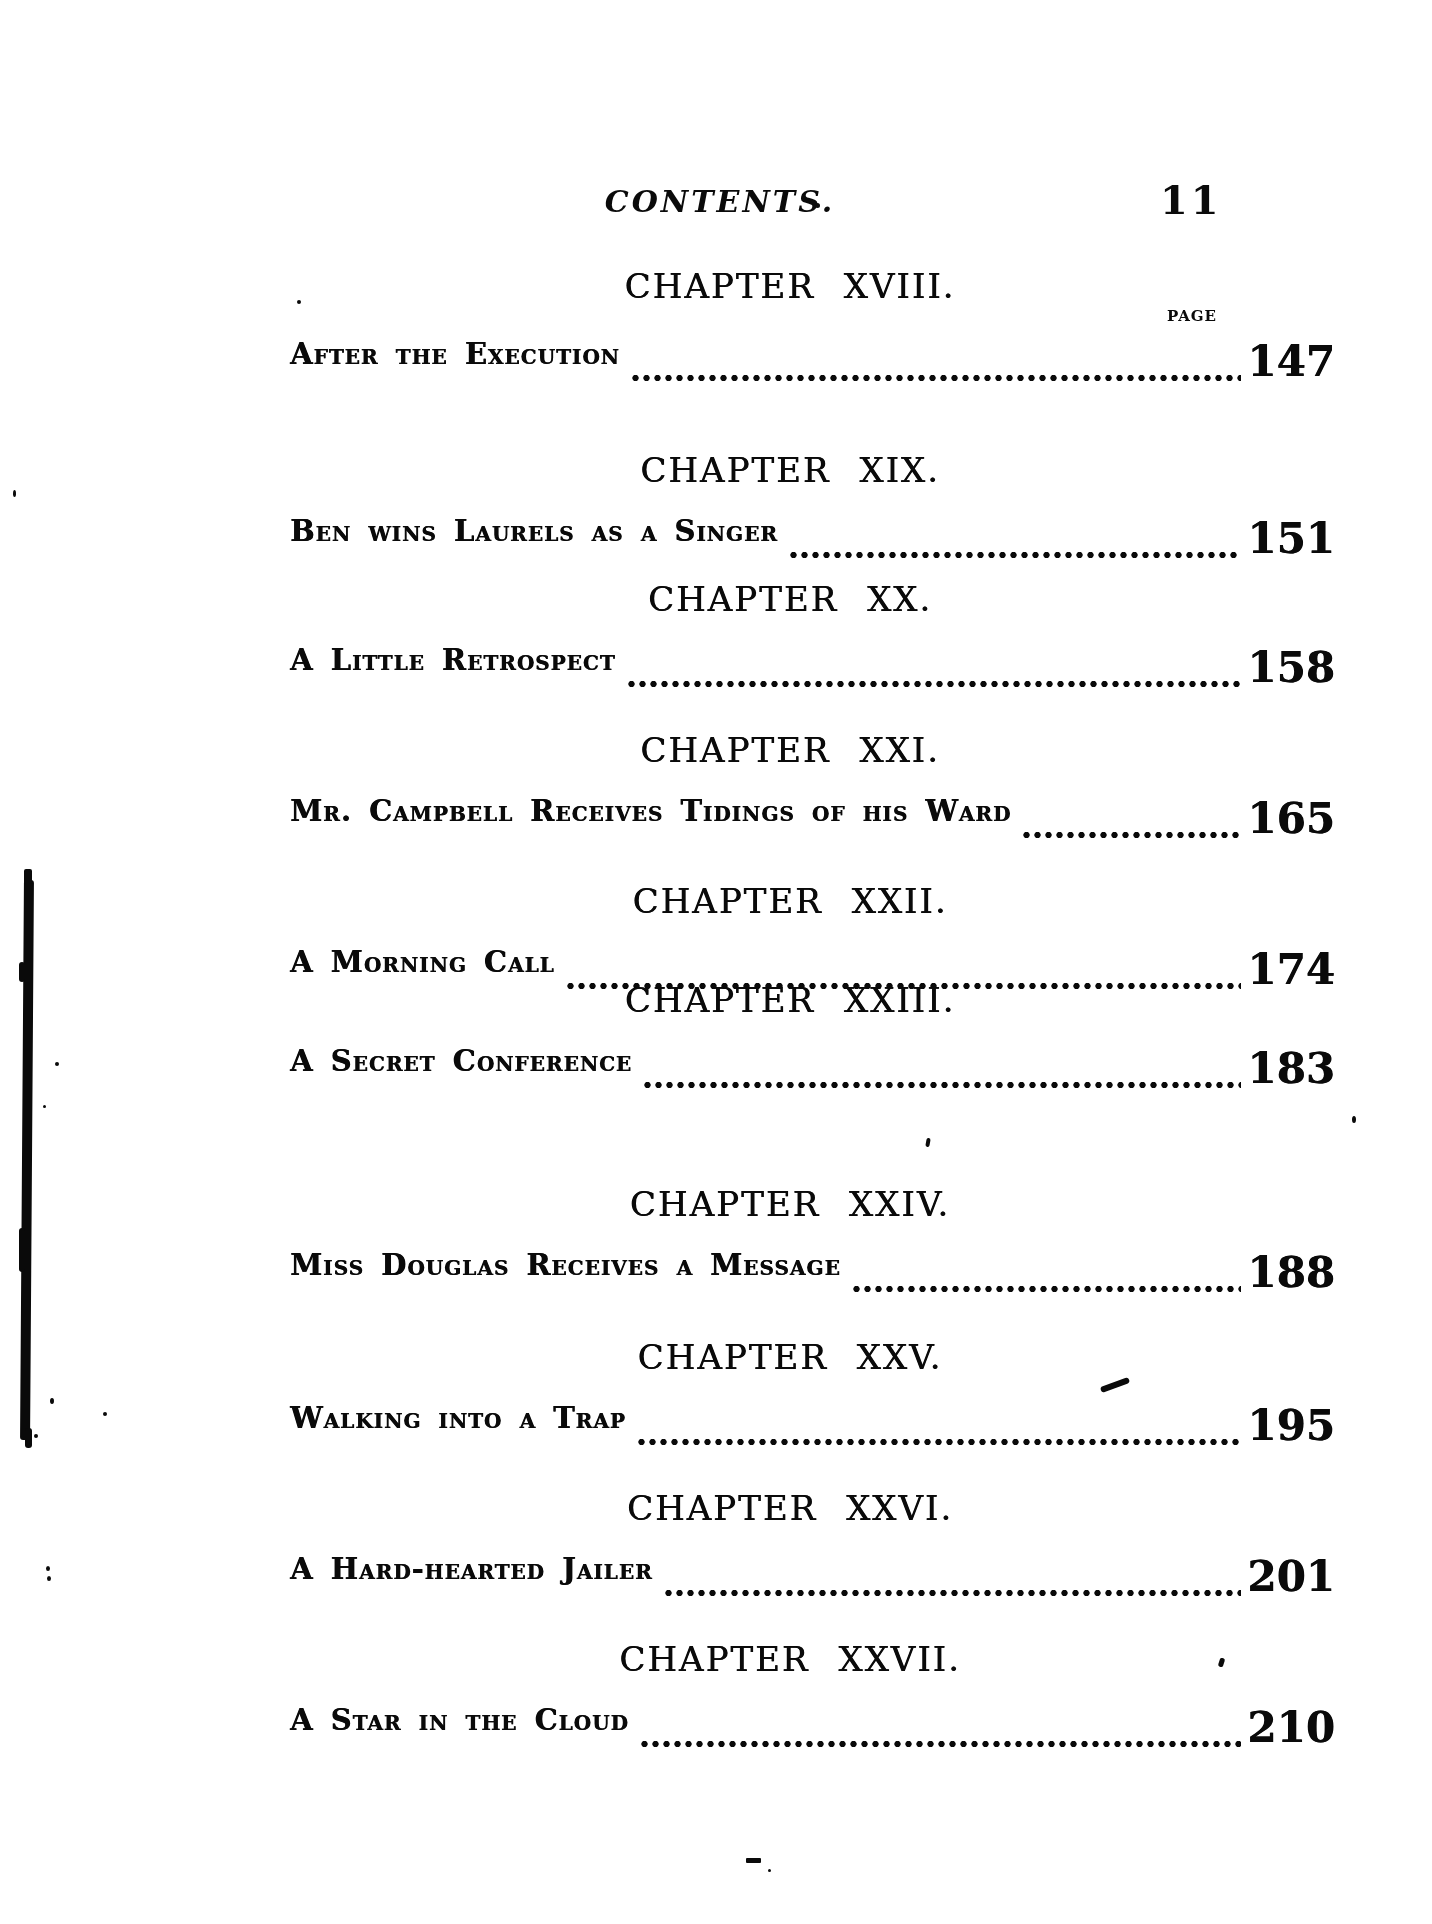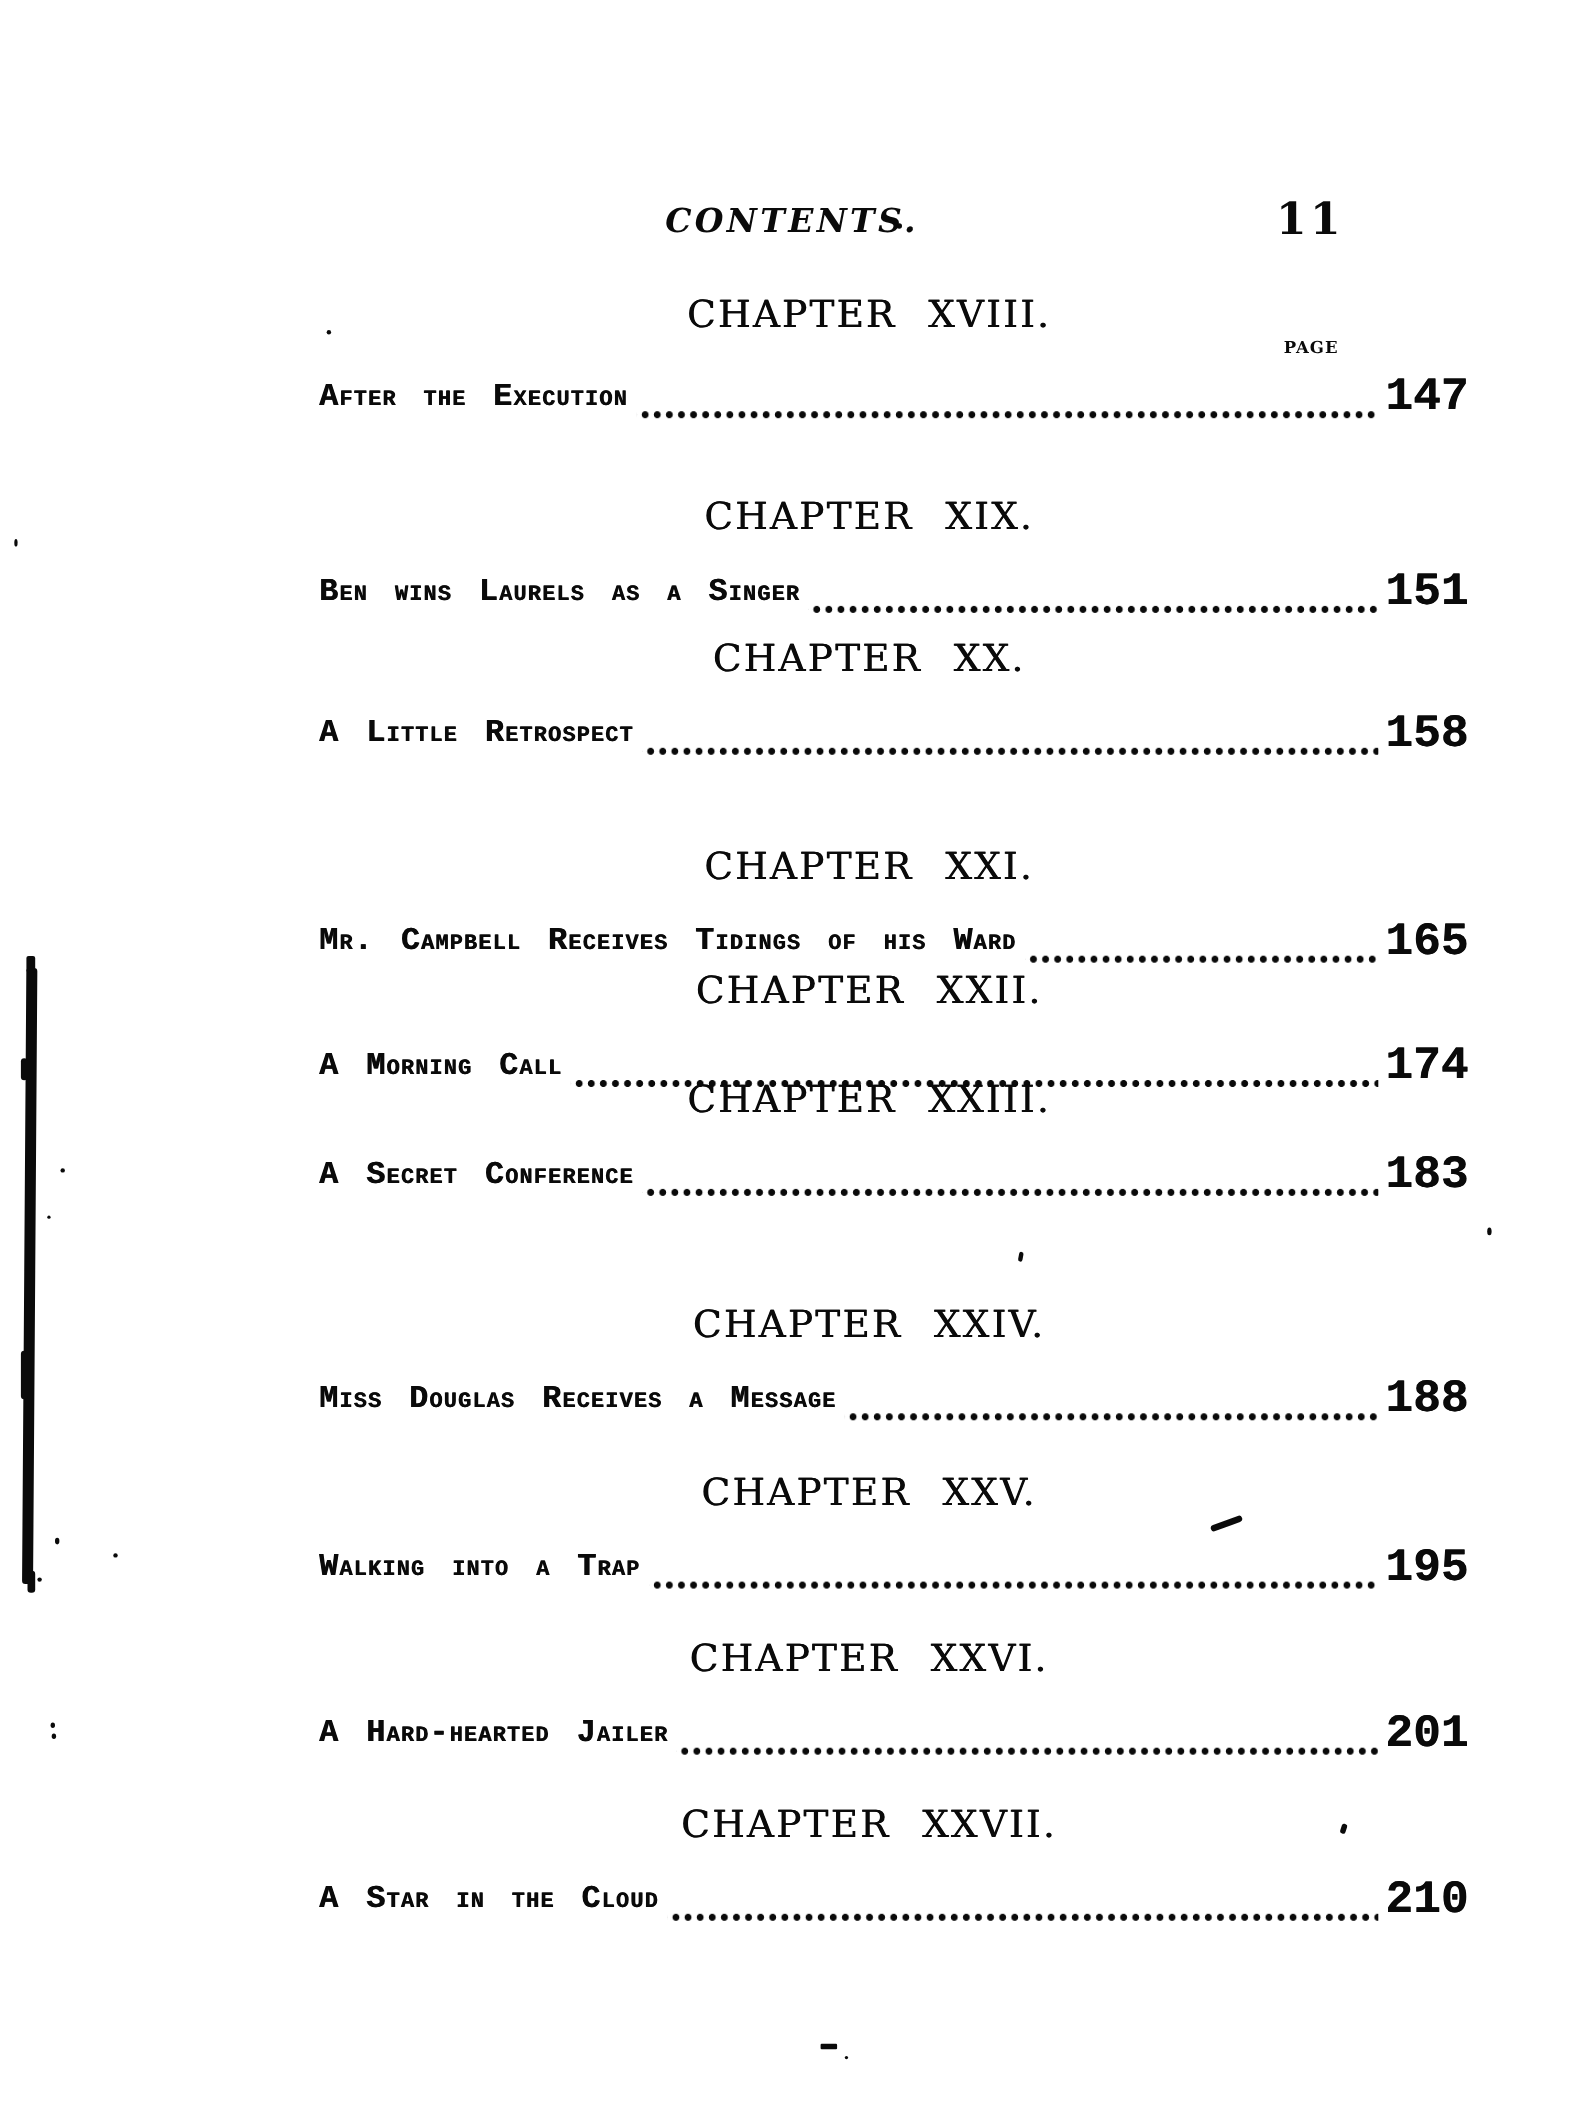--- a/index.html
+++ b/index.html
@@ -34,24 +34,23 @@
   .section{position:absolute;left:245px;width:1090px;}
   .chapter-heading{
     text-align:center;
     font-size:34px;line-height:36px;
     letter-spacing:2px;word-spacing:16px;
     font-weight:400;
     text-shadow:0.5px 0 0 currentColor;
     white-space:nowrap;
   }
   .entry{
-    display:flex;align-items:center;
+    display:flex;align-items:flex-start;
     margin-top:26px;
     padding-left:45px;
-    font-family:Liberation Mono, monospace;
   }
   .section.s1 .entry{margin-top:33px;}
   .entry-title{
     font-variant:small-caps;
     font-size:29px;line-height:34px;
     font-weight:700;
     letter-spacing:1px;word-spacing:6px;
     white-space:nowrap;
     text-shadow:0.5px 0 0 currentColor;
   }
@@ -123,21 +122,21 @@
 
   <div class="section" style="top:581px">
     <div class="chapter-heading">CHAPTER XX.</div>
     <div class="entry">
       <span class="entry-title">A Little Retrospect</span>
       <span class="leader"></span>
       <span class="entry-page">158</span>
     </div>
   </div>
 
-  <div class="section" style="top:770px">
+  <div class="section" style="top:732px">
     <div class="chapter-heading">CHAPTER XXI.</div>
     <div class="entry">
       <span class="entry-title">Mr. Campbell Receives Tidings of his Ward</span>
       <span class="leader"></span>
       <span class="entry-page">165</span>
     </div>
   </div>
 
   <div class="section" style="top:883px">
     <div class="chapter-heading">CHAPTER XXII.</div>

